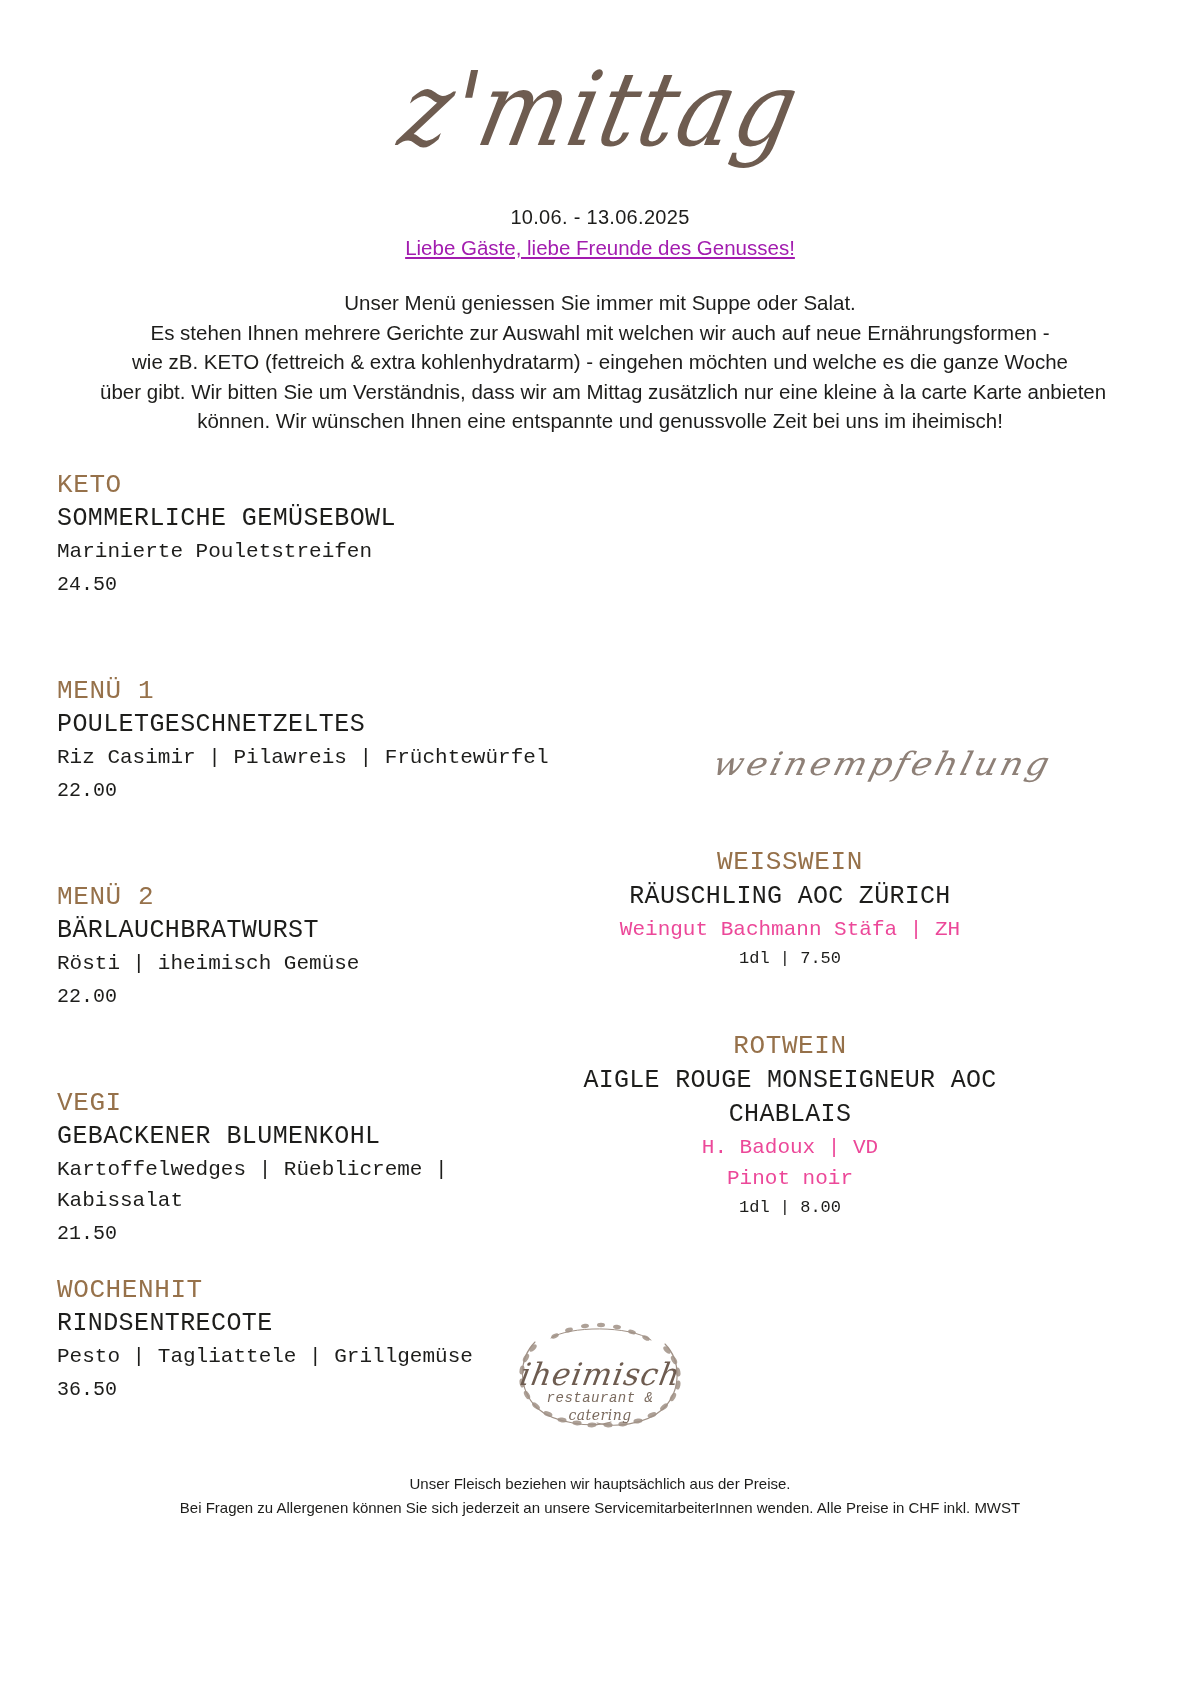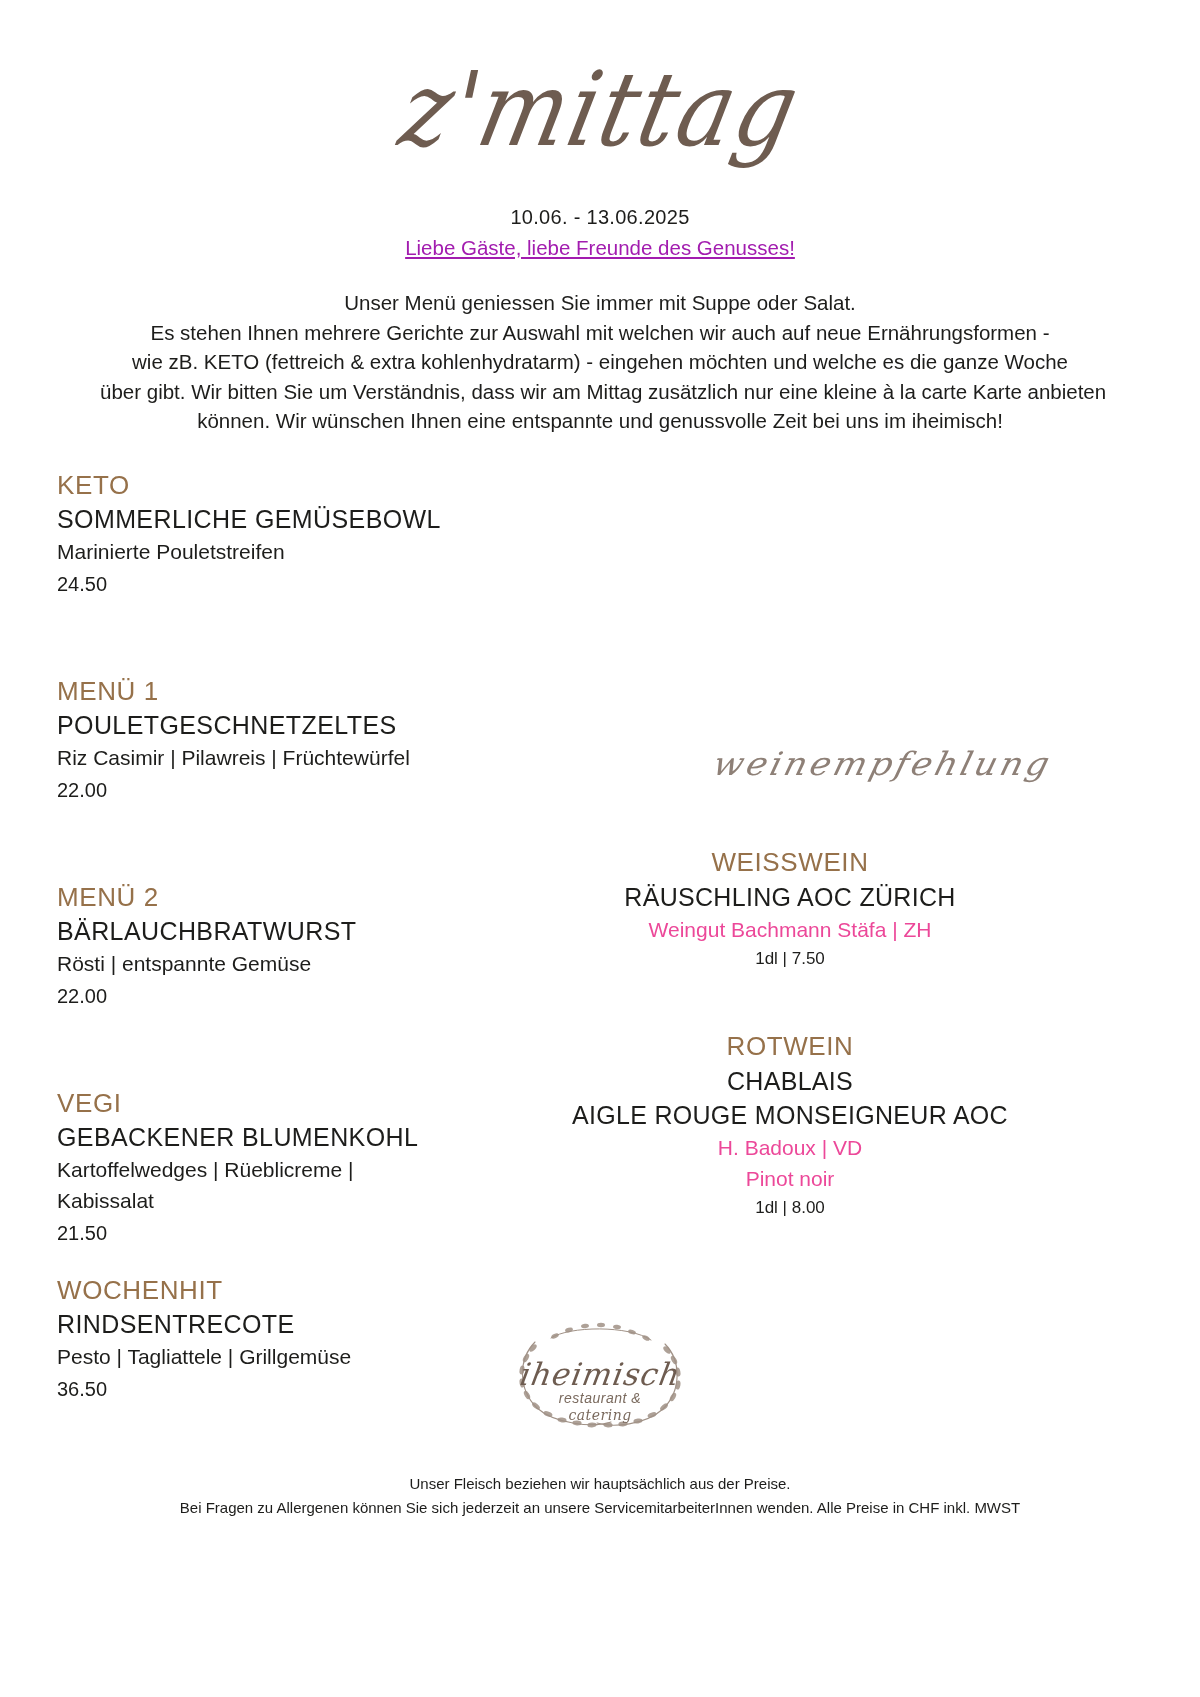--- a/index.html
+++ b/index.html
@@ -84,21 +84,21 @@
     text-align: left;
   }
   .col-right {
     position: absolute;
     right: 150px;
     top: 735px;
     width: 520px;
     text-align: center;
   }
 
-  .block { margin-bottom: 0; }
+  .block { margin-bottom: 0; font-family: Liberation Mono, monospace; }
 
   .cat {
     font-size: 26px;
     letter-spacing: 0.6px;
     color: #96714a;
     line-height: 34px;
     font-weight: 400;
   }
   .dish {
     font-size: 25px;
@@ -194,21 +194,21 @@
     color: #6e5c50;
     letter-spacing: 1px;
     transform: skewX(-10deg);
   }
   .logo-sub1 {
     position: absolute;
     left: 0;
     top: 72px;
     width: 215px;
     text-align: center;
-    font-family: Liberation Sans, sans-serif;
+    font-family: Liberation Mono, monospace;
     font-style: italic;
     font-size: 14px;
     color: #7a6a5e;
     letter-spacing: 0.5px;
   }
   .logo-sub2 {
     position: absolute;
     left: 0;
     top: 89px;
     width: 215px;
@@ -266,21 +266,21 @@
       <div class="dish">POULETGESCHNETZELTES</div>
       <div class="desc">Riz Casimir | Pilawreis | Früchtewürfel</div>
       <div class="price">22.00</div>
     </div>
 
     <div class="gap-lg"></div>
 
     <div class="block">
       <div class="cat">MENÜ 2</div>
       <div class="dish">BÄRLAUCHBRATWURST</div>
-      <div class="desc">Rösti | entspannte Gemüse</div>
+      <div class="desc">Rösti | iheimisch Gemüse</div>
       <div class="price">22.00</div>
     </div>
 
     <div class="gap-lg"></div>
 
     <div class="block">
       <div class="cat">VEGI</div>
       <div class="dish">GEBACKENER BLUMENKOHL</div>
       <div class="desc">Kartoffelwedges | Rüeblicreme |</div>
       <div class="desc">Kabissalat</div>
@@ -308,22 +308,22 @@
       <div class="wine-cat">WEISSWEIN</div>
       <div class="wine-name">RÄUSCHLING AOC ZÜRICH</div>
       <div class="wine-prod">Weingut Bachmann Stäfa | ZH</div>
       <div class="wine-price">1dl | 7.50</div>
     </div>
 
     <div class="gap-md"></div>
 
     <div class="block">
       <div class="wine-cat">ROTWEIN</div>
+      <div class="wine-name">AIGLE ROUGE MONSEIGNEUR AOC</div>
       <div class="wine-name">CHABLAIS</div>
-      <div class="wine-name">AIGLE ROUGE MONSEIGNEUR AOC</div>
       <div class="wine-prod">H. Badoux | VD</div>
       <div class="wine-prod">Pinot noir</div>
       <div class="wine-price">1dl | 8.00</div>
     </div>
 
   </div>
 
   <div class="logo">
     <div class="logo-inner">
       <svg class="wreath" viewBox="0 0 215 112">

